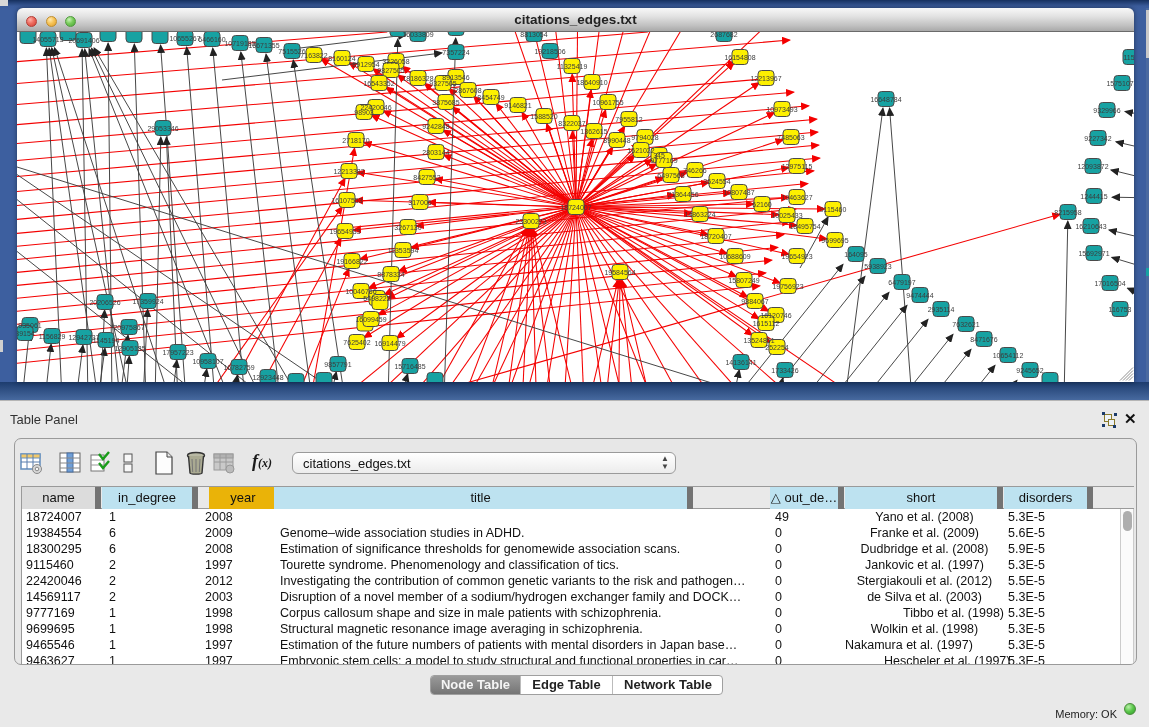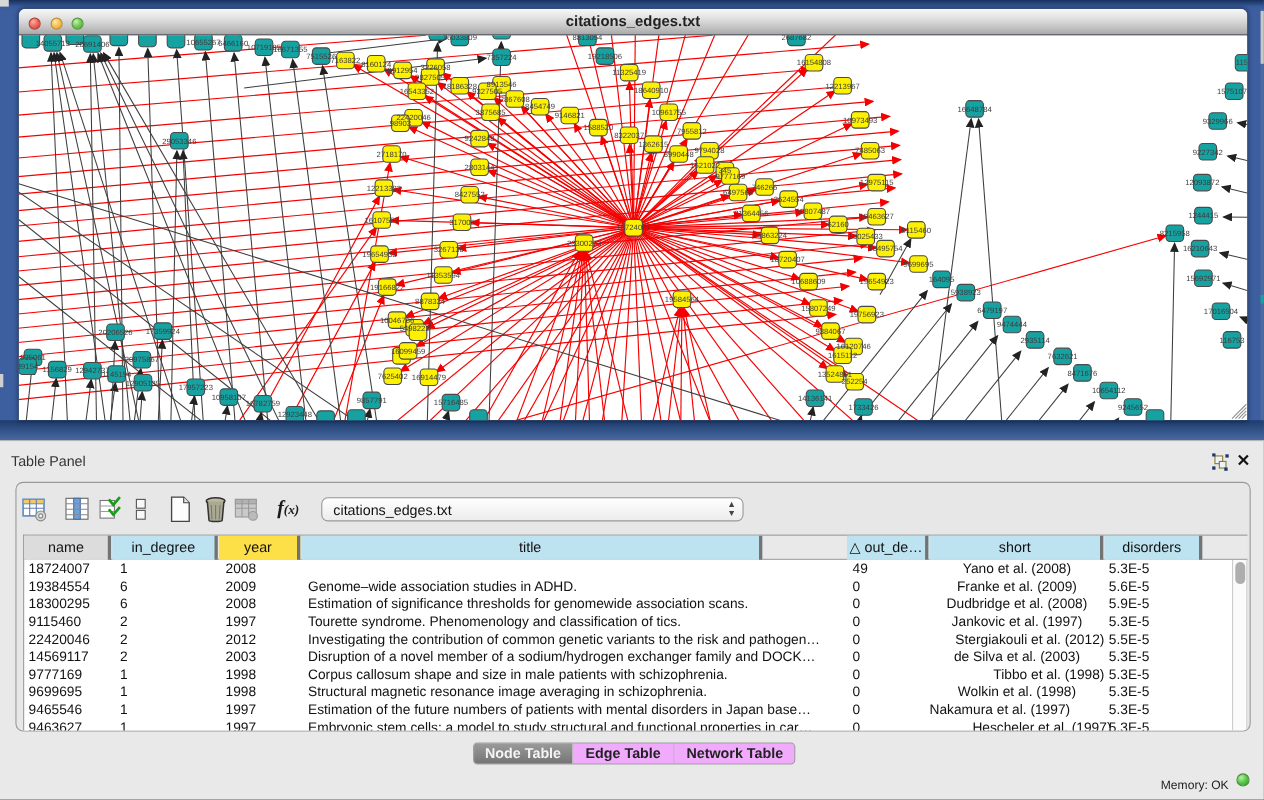--- a/index.html
+++ b/index.html
@@ -19,27 +19,27 @@
 #ptitle{position:absolute;left:10px;top:11px;font-size:13px;color:#333}
 #pfloat{position:absolute;left:1101px;top:11px}
 #pclose{position:absolute;left:1124px;top:9px;font-size:15px;font-weight:bold;color:#111}
 #inner{position:absolute;left:14px;top:37px;width:1123px;height:227px;border:1px solid #9a9a9a;border-radius:7px;background:#e7e7e7;overflow:hidden}
 .ti{position:absolute;top:11px}
 .fx{position:absolute;left:237px;top:12px;font-size:18px;font-weight:bold;font-style:italic;color:#1a1a1a;font-family:"Liberation Serif",serif}
 .fx i{font-size:12px}
 #combo{position:absolute;left:277px;top:13px;width:384px;height:22px;border:1px solid #9a9a9a;border-radius:6px;background:linear-gradient(#fff,#ececec);font-size:13px;color:#111;line-height:21px;padding-left:10px}
 #combo .st{position:absolute;right:6px;top:2px;font-size:8px;color:#444;line-height:8px;text-align:center}
 #hdrrow{position:absolute;left:6px;top:47px;width:1113px;height:23px;background:#e9e9e9;border:1px solid #9a9a9a;border-right:none}
-.hc{position:absolute;top:0;height:22px;border-right:3px solid #737373;font-size:13px;color:#111;text-align:center;line-height:22px}
+.hc{position:absolute;top:0;height:22px;border-right:6px solid #737373;font-size:13px;color:#111;text-align:center;line-height:22px}
 #tbody{position:absolute;left:6px;top:70px;width:1099px;height:156px;background:#fff;border-left:1px solid #9a9a9a}
 .tr{position:absolute;left:0;width:1099px;height:16px;font-size:12.5px;color:#111}
 .tr span{position:absolute;top:1px}
 #vsb{position:absolute;left:1105px;top:70px;width:14px;height:156px;background:#fbfbfb;border-left:1px solid #ccc;border-right:1px solid #ccc}
 #vsb .th{position:absolute;left:2px;top:2px;width:9px;height:20px;background:#aeaeae;border-radius:5px}
-#tabs{position:absolute;left:430px;top:274px;width:293px;height:20px;border:1px solid #9f9f9f;border-radius:4px;background:#f0abfc;font-size:13px;font-weight:bold}
+#tabs{position:absolute;left:430px;top:274px;width:293px;height:20px;border:1px solid #9f9f9f;border-radius:4px;background:#ffffff;font-size:13px;font-weight:bold}
 .seg{position:absolute;top:0;height:18px;line-height:18px;text-align:center;color:#222}
 #seg1{left:0;width:89px;background:linear-gradient(#9a9a9a,#757575);color:#f5f5f5;border-radius:3px 0 0 3px}
 #seg2{left:89px;width:92px;border-left:1px solid #bbb}
 #seg3{left:181px;width:111px;border-left:1px solid #bbb}
 #mem{position:absolute;right:32px;top:307px;font-size:11px;color:#222}
 #memdot{position:absolute;left:1124px;top:302px;width:12px;height:12px;border-radius:50%;background:radial-gradient(circle at 35% 30%,#b8f0a8,#57c447 50%,#2f9e2f);border:1px solid #4a8a3a}
 </style></head><body>
 <div id="desktop"></div>
 <div style="position:absolute;left:0;top:0;width:8px;height:6px;background:#d8d8d8"></div>
 <div style="position:absolute;left:0;top:340px;width:3px;height:12px;background:#cfcfcf"></div>
@@ -595,21 +595,21 @@
           <line x1="9" y1="4" x2="9" y2="20" stroke="#9a9a9a"></line>
           <line x1="15" y1="4" x2="15" y2="20" stroke="#9a9a9a"></line>
           <line x1="3" y1="12" x2="22" y2="12" stroke="#9a9a9a"></line>
           <circle cx="19" cy="19" r="4" fill="#bbb" stroke="#999"></circle>
         </svg></div>
       <div class="fx">f<i>(x)</i></div>
 <div id="combo">citations_edges.txt<span class="st">▲<br>▼</span></div>
 <div id="hdrrow">
         <div class="hc" style="left:0px;width:79px;background:#dcdcdc">name</div>
         <div class="hc" style="left:80px;width:96px;background:#bde2f0">in_degree</div>
-        <div class="hc" style="left:177px;width:74px;background:#fde047">year</div>
+        <div class="hc" style="left:187px;width:74px;background:#eab308">year</div>
         <div class="hc" style="left:252px;width:419px;background:#bde2f0">title</div>
         <div class="hc" style="left:748px;width:74px;background:#bde2f0">△ out_de…</div>
         <div class="hc" style="left:823px;width:158px;background:#bde2f0">short</div>
         <div class="hc" style="left:982px;width:89px;background:#bde2f0">disorders</div>
       </div>
 <div id="tbody">
         <div class="tr" style="top:0px">
           <span style="left:4px">18724007</span>
           <span style="left:87px">1</span>
           <span style="left:183px">2008</span>
@@ -643,21 +643,21 @@
           <span style="left:753px">0</span>
           <span style="left:823px;width:159px;text-align:center">Jankovic et al. (1997)</span>
           <span style="left:986px">5.3E-5</span>
         </div>
         <div class="tr" style="top:64px">
           <span style="left:4px">22420046</span>
           <span style="left:87px">2</span>
           <span style="left:183px">2012</span>
           <span style="left:258px;width:485px;overflow:hidden;white-space:nowrap">Investigating the contribution of common genetic variants to the risk and pathogen…</span>
           <span style="left:753px">0</span>
-          <span style="left:823px;width:159px;text-align:right">Stergiakouli et al. (2012)</span>
+          <span style="left:823px;width:159px;text-align:center">Stergiakouli et al. (2012)</span>
           <span style="left:986px">5.5E-5</span>
         </div>
         <div class="tr" style="top:80px">
           <span style="left:4px">14569117</span>
           <span style="left:87px">2</span>
           <span style="left:183px">2003</span>
           <span style="left:258px;width:485px;overflow:hidden;white-space:nowrap">Disruption of a novel member of a sodium/hydrogen exchanger family and DOCK…</span>
           <span style="left:753px">0</span>
           <span style="left:823px;width:159px;text-align:center">de Silva et al. (2003)</span>
           <span style="left:986px">5.3E-5</span>

